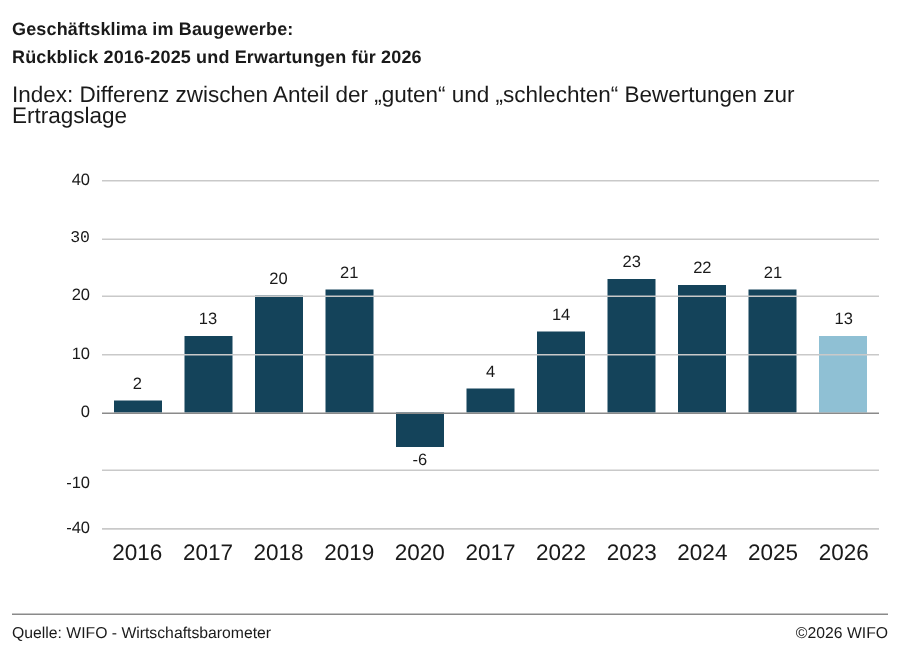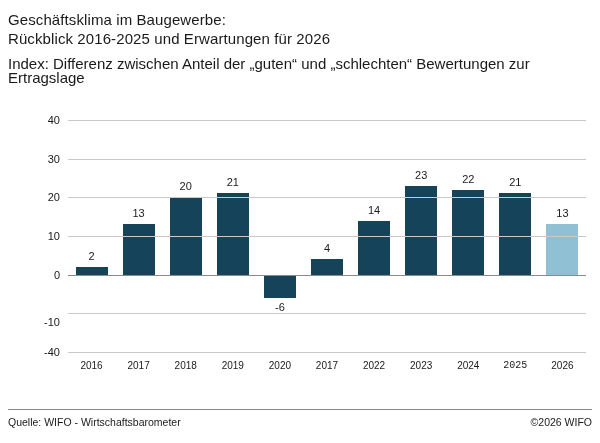--- a/index.html
+++ b/index.html
@@ -21,22 +21,22 @@
     box-sizing: border-box;
   }
   
   .header {
     position: absolute;
     left: 8px;
     top: 10px;
     width: 584px;
   }
   .title-line {
-    font-size: 15px;
-    font-weight: normal;
+    font-size: 12px;
+    font-weight: bold;
     line-height: 19px;
     letter-spacing: 0.1px;
   }
   .subtitle {
     margin-top: 9px;
     font-size: 15px;
     line-height: 14px;
     color: #1a1a1a;
   }
   
@@ -107,21 +107,21 @@
     position: absolute;
     left: 60px;
     top: 252px;
     width: 518px;
     height: 18px;
   }
   .xlabel {
     position: absolute;
     top: 0;
     text-align: center;
-    font-size: 10px;
+    font-size: 15px;
   }
   .axis-bottom {
     position: absolute;
     left: 60px;
     top: 244px;
     width: 518px;
     height: 1px;
     background: #c9c9c9;
   }
   
@@ -201,21 +201,21 @@
             <div class="vlabel" style="top: 56.4667px;">21</div>
           </div>
           <div class="barcol" style="left: 470.909px; width: 47.0909px;">
             <div class="bar highlight" style="height: 50.2667px; top: 104.4px;"></div>
             <div class="vlabel" style="top: 87.4px;">13</div>
           </div>
         </div>
     <div class="gridline" style="top: 0px;"></div>
         <div class="ytick" style="top: 0px;">40</div>
         <div class="gridline" style="top: 38.6667px;"></div>
-        <div class="ytick" style="top: 38.6667px;">30</div>
+        <div class="ytick" style="top: 38.6667px; font-family: Liberation Mono, monospace;">30</div>
         <div class="gridline" style="top: 77.3333px;"></div>
         <div class="ytick" style="top: 77.3333px;">20</div>
         <div class="gridline" style="top: 116px;"></div>
         <div class="ytick" style="top: 116px;">10</div>
         <div class="gridline zero" style="top: 154.667px;"></div>
         <div class="ytick" style="top: 154.667px;">0</div>
         <div class="gridline" style="top: 193.333px;"></div>
         <div class="ytick" style="top: 202px;">-10</div>
         <div class="gridline" style="top: 232px;"></div>
         <div class="ytick" style="top: 232px;">-40</div>
@@ -224,21 +224,21 @@
     <div class="xlabels" id="xlabels">
         <div class="xlabel" style="left: 0px; width: 47.0909px;">2016</div>
         <div class="xlabel" style="left: 47.0909px; width: 47.0909px;">2017</div>
         <div class="xlabel" style="left: 94.1818px; width: 47.0909px;">2018</div>
         <div class="xlabel" style="left: 141.273px; width: 47.0909px;">2019</div>
         <div class="xlabel" style="left: 188.364px; width: 47.0909px;">2020</div>
         <div class="xlabel" style="left: 235.455px; width: 47.0909px;">2017</div>
         <div class="xlabel" style="left: 282.545px; width: 47.0909px;">2022</div>
         <div class="xlabel" style="left: 329.636px; width: 47.0909px;">2023</div>
         <div class="xlabel" style="left: 376.727px; width: 47.0909px;">2024</div>
-        <div class="xlabel" style="left: 423.818px; width: 47.0909px; font-family: Liberation Mono, monospace;">2025</div>
+        <div class="xlabel" style="left: 423.818px; width: 47.0909px;">2025</div>
         <div class="xlabel" style="left: 470.909px; width: 47.0909px;">2026</div>
       </div>
   </div>
 
   <div class="footer-rule"></div>
   <div class="footer">
     <div class="source">Quelle: WIFO - Wirtschaftsbarometer</div>
     <div class="copyright">©2026 WIFO</div>
   </div>
 

